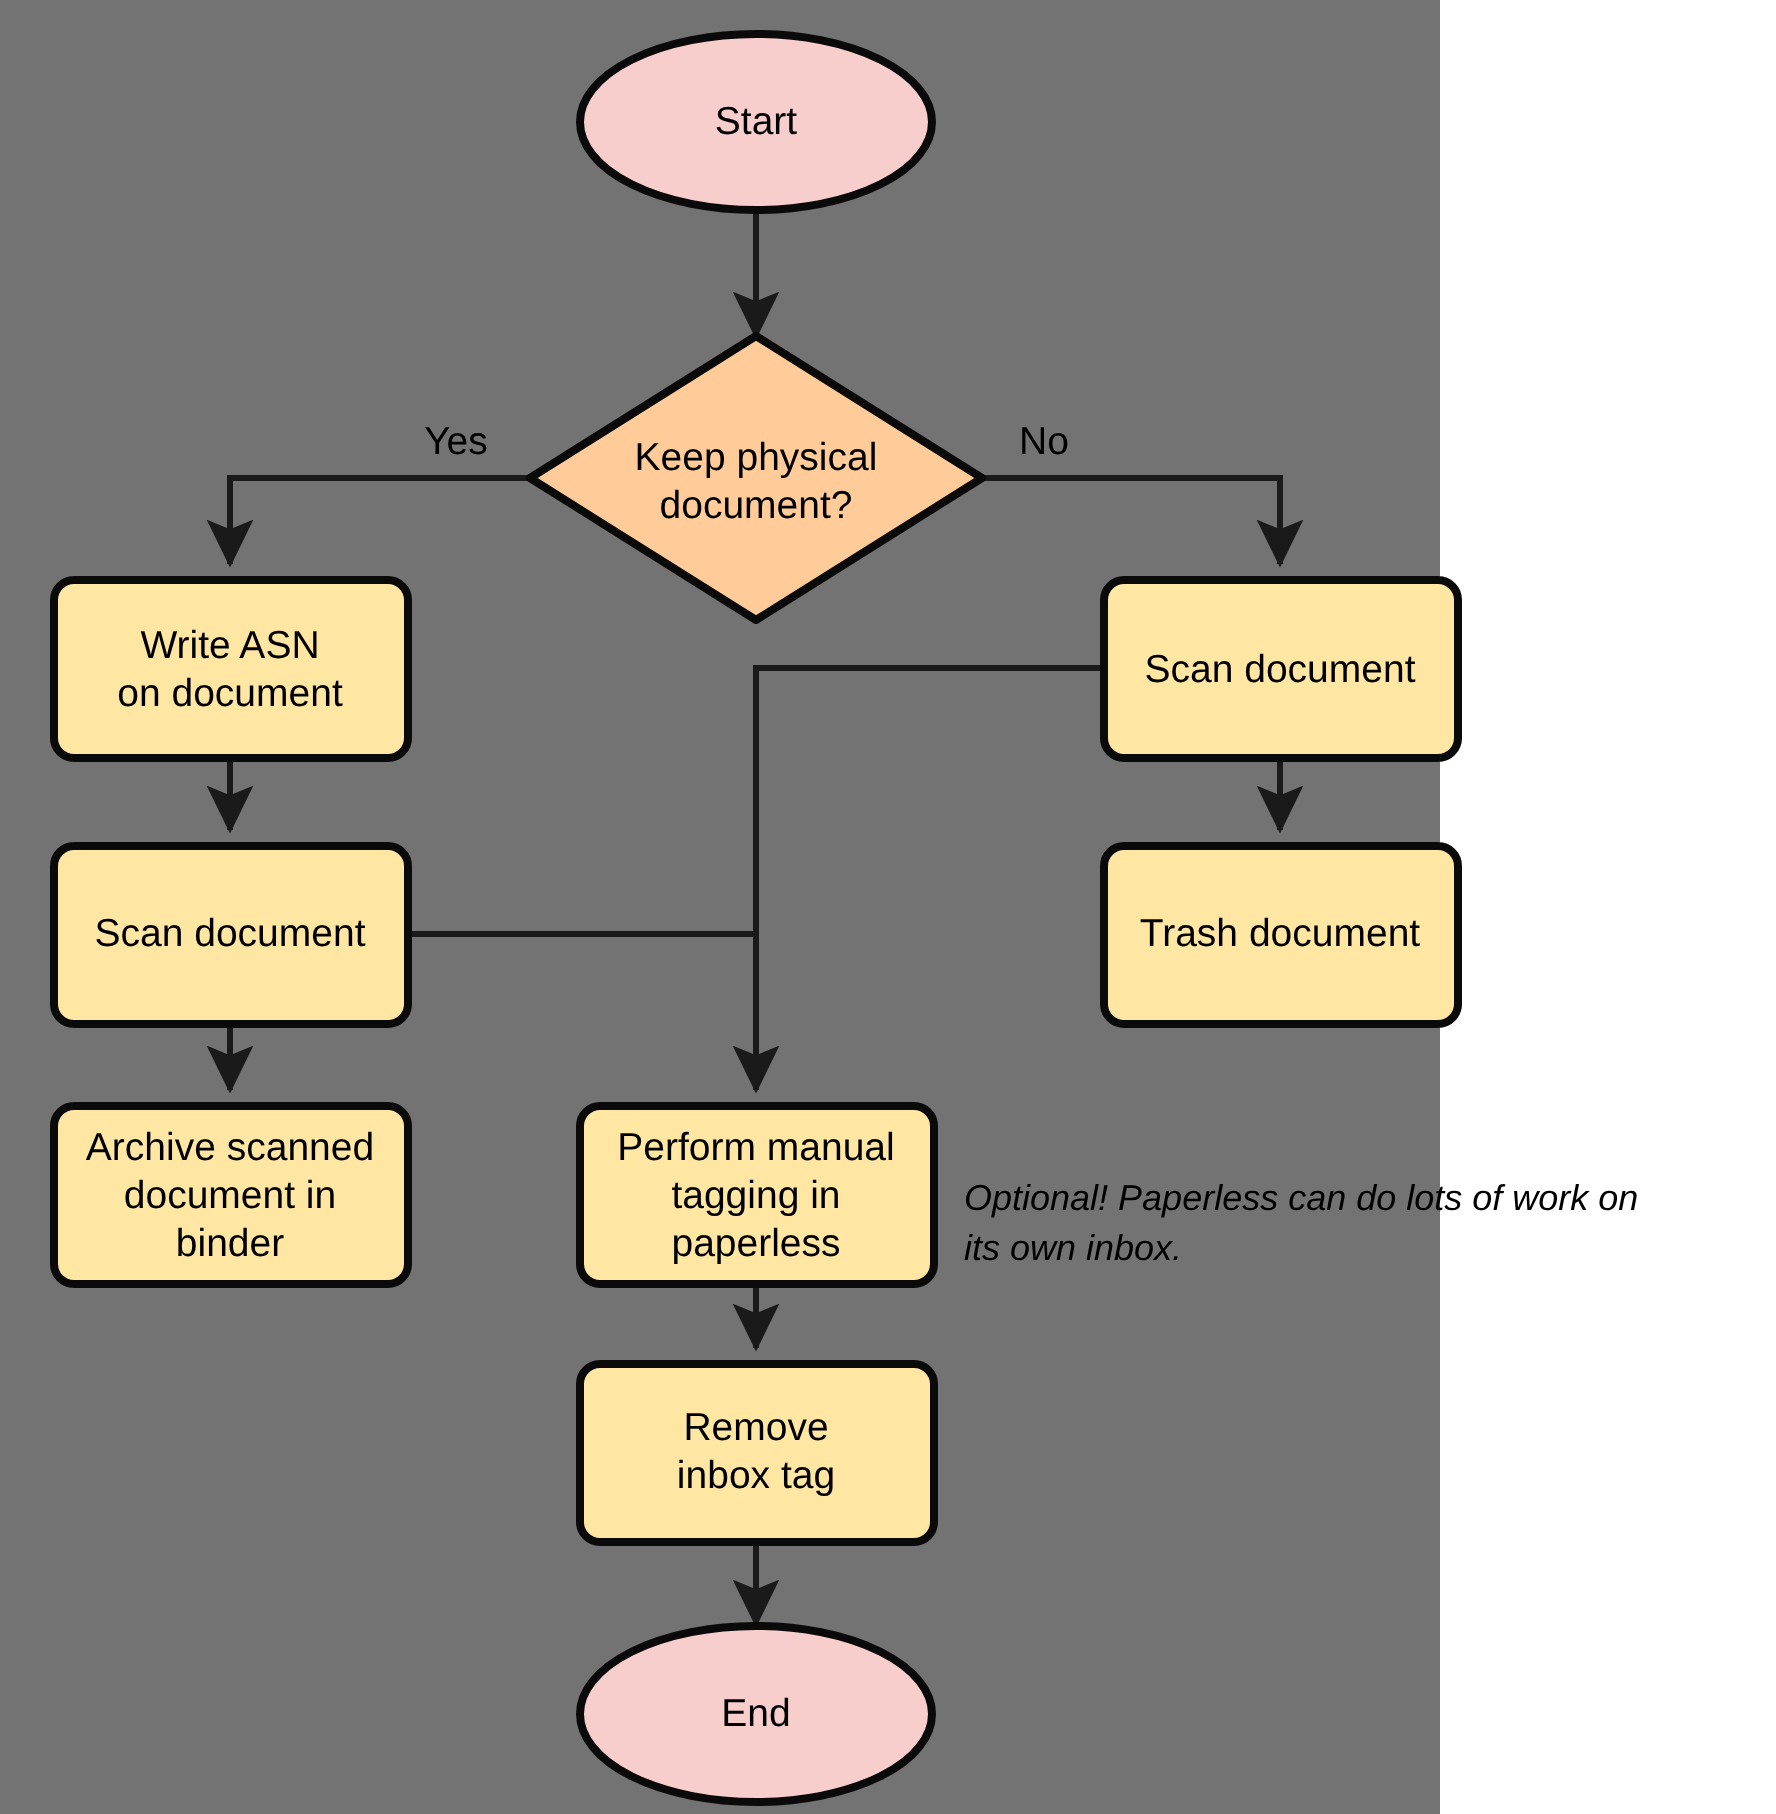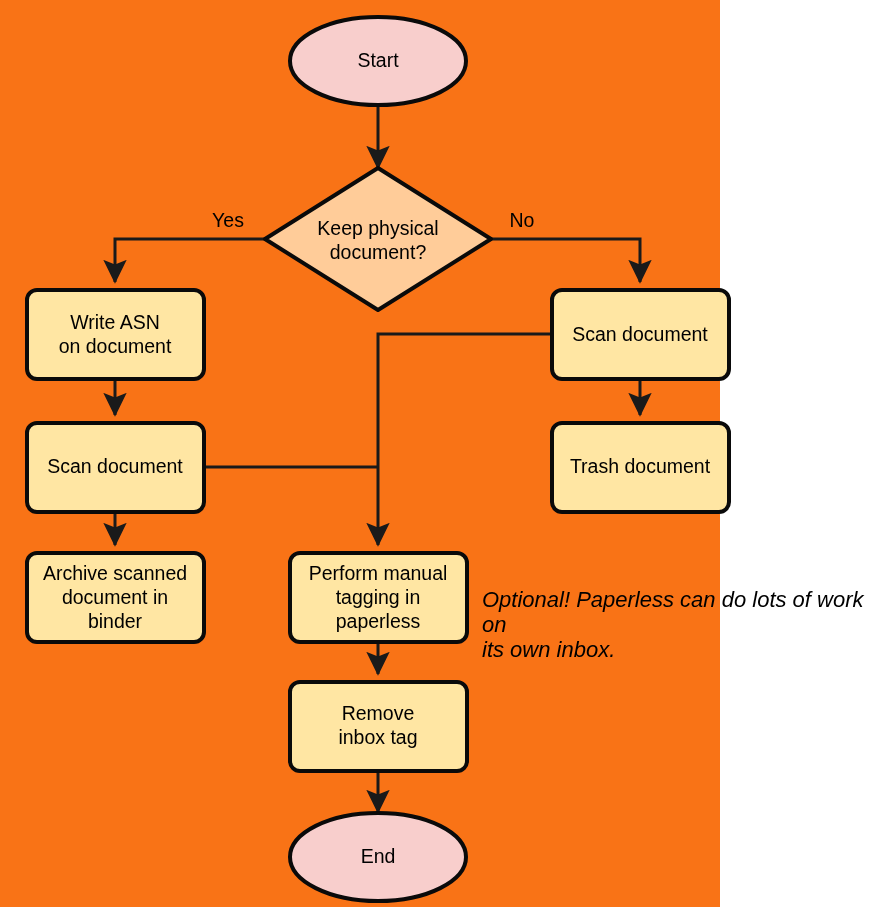--- a/index.html
+++ b/index.html
@@ -11,21 +11,21 @@
   body {
     width: 888px;
     height: 907px;
     font-family: "Liberation Sans", sans-serif;
     overflow: hidden;
   }
   #diagram-root {
     position: relative;
     width: 720px;
     height: 907px;
-    background: #f97316;
+    background: #737373;
   }
   svg#flowchart-canvas {
     position: absolute;
     left: 0;
     top: 0;
     width: 888px;
     height: 907px;
     display: block;
   }
   .node-shape {
@@ -54,21 +54,21 @@
   .edge-label {
     font-family: "Liberation Sans", sans-serif;
     font-size: 19.5px;
     fill: #000000;
     text-anchor: middle;
     dominant-baseline: middle;
   }
   .annotation-text {
     position: absolute;
     font-family: "Liberation Sans", sans-serif;
-    font-size: 22px;
+    font-size: 18px;
     font-style: italic;
     color: #000000;
     line-height: 25px;
     left: 482px;
     top: 587px;
     width: 406px;
   }
 </style>
 </head>
 <body>

